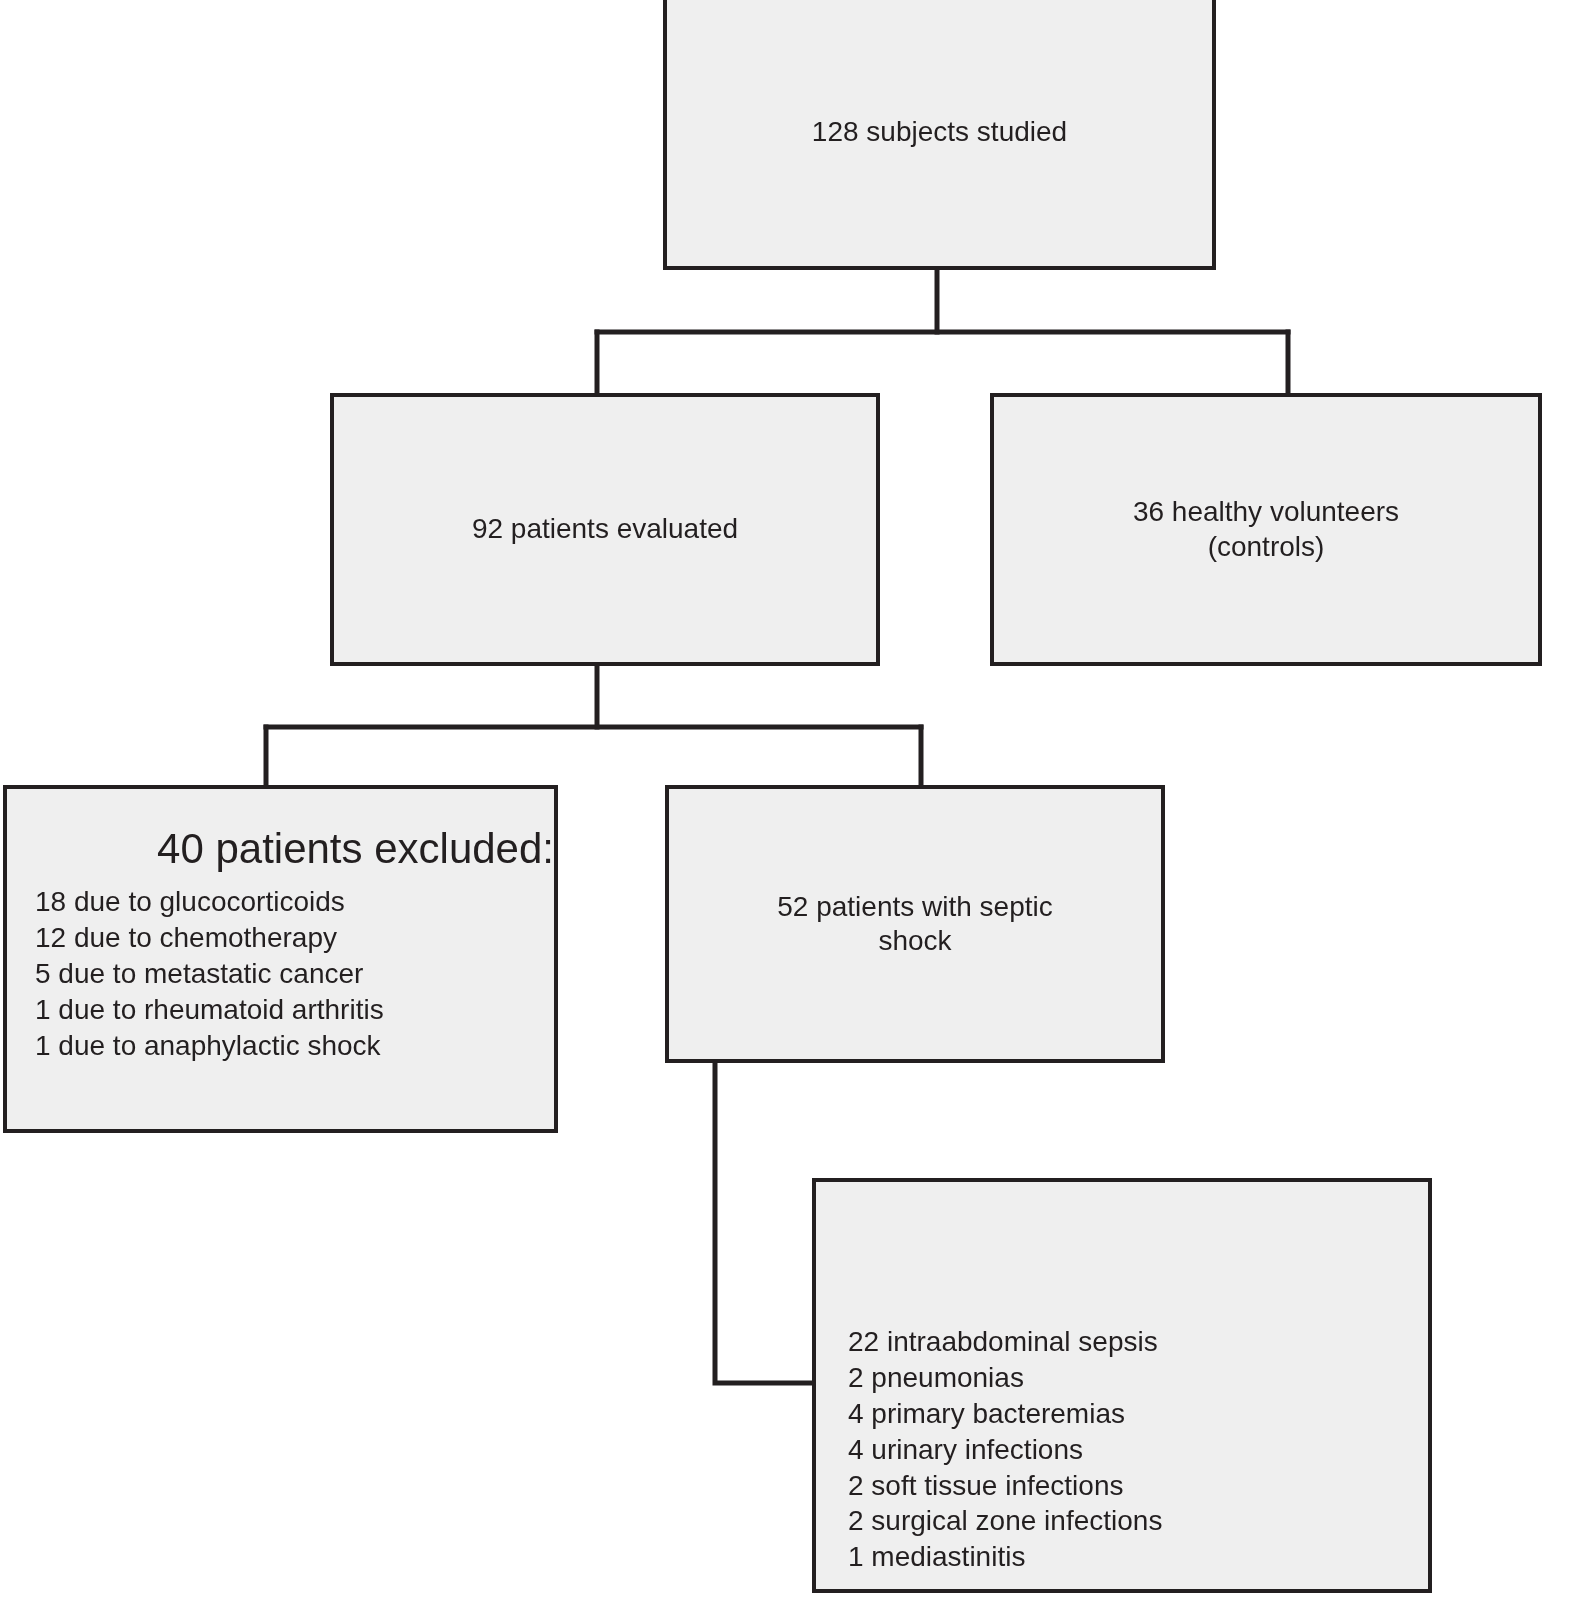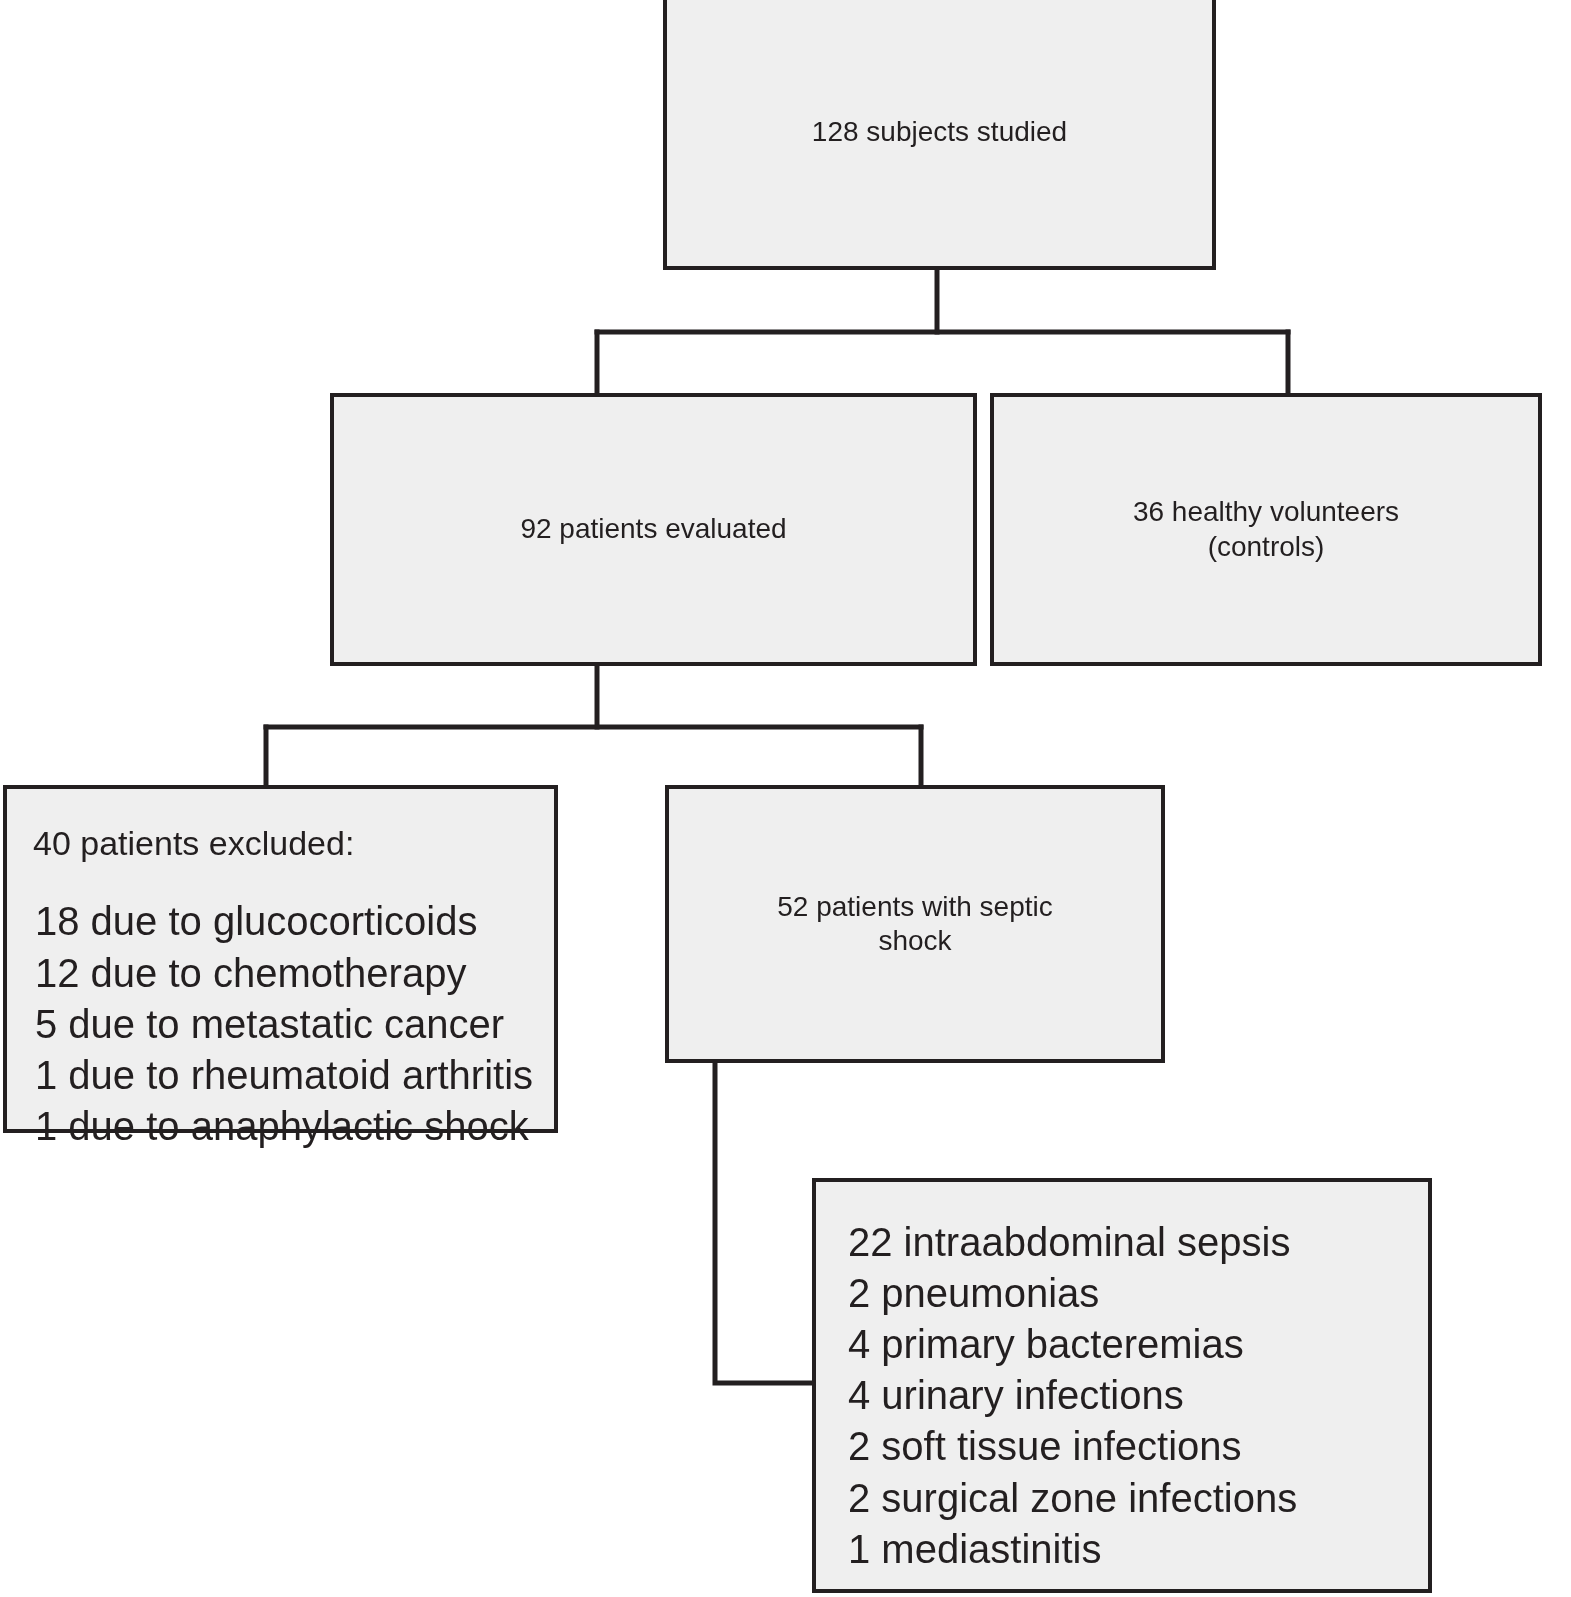--- a/index.html
+++ b/index.html
@@ -35,39 +35,39 @@
     flex-direction: column;
     justify-content: center;
   }
   .node-title {
     text-align: center;
     font-size: 28px;
     line-height: 1.22;
     white-space: pre-line;
   }
   .node-title-left-pad {
-    text-align: left;
-    font-size: 34px;
+    text-align: right;
+    font-size: 42px;
     line-height: 1.22;
-    margin-bottom: 32px;
+    margin-bottom: 10px;
   }
   .node-list {
     list-style: none;
     margin: 0;
     padding: 0;
-    font-size: 40px;
+    font-size: 28px;
     line-height: 1.28;
   }
   .node-list li {
     white-space: nowrap;
   }
 
   
   #node-root        { left: 663px;  top: -6px;   width: 553px;  height: 276px; }
-  #node-evaluated   { left: 330px;  top: 393px;  width: 647px;  height: 273px; }
+  #node-evaluated   { left: 330px;  top: 393px;  width: 550px;  height: 273px; }
   #node-controls    { left: 990px;  top: 393px;  width: 552px;  height: 273px; }
   #node-excluded    { left: 3px;    top: 785px;  width: 555px;  height: 348px;
                       justify-content: flex-start; padding: 34px 0 0 26px; }
   #node-septic      { left: 665px;  top: 785px;  width: 500px;  height: 278px; }
   #node-infections  { left: 812px;  top: 1178px; width: 620px;  height: 415px;
                       justify-content: flex-end; padding: 50px 0 14px 32px; }
 
   #node-excluded .node-list { padding-left: 2px; }
 </style>
 </head>

